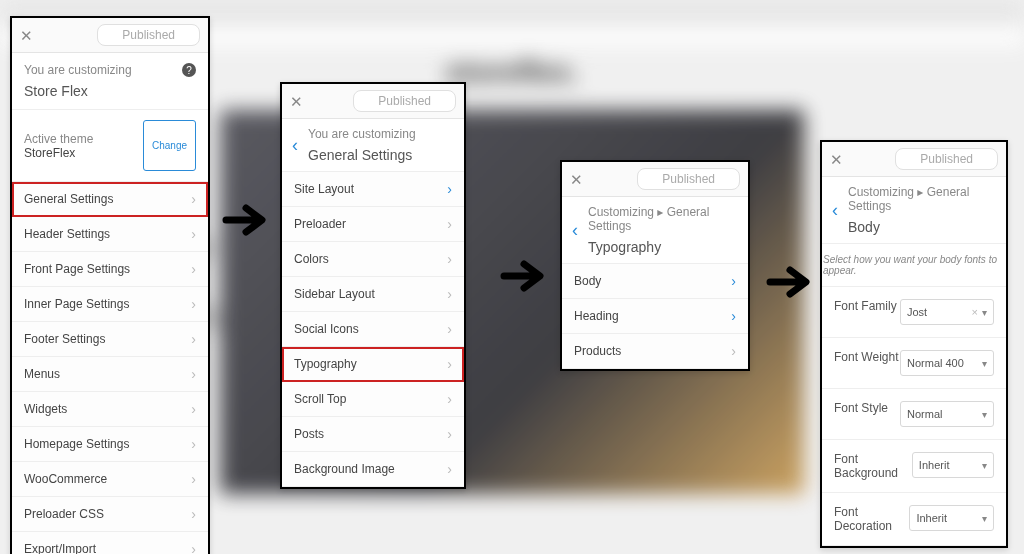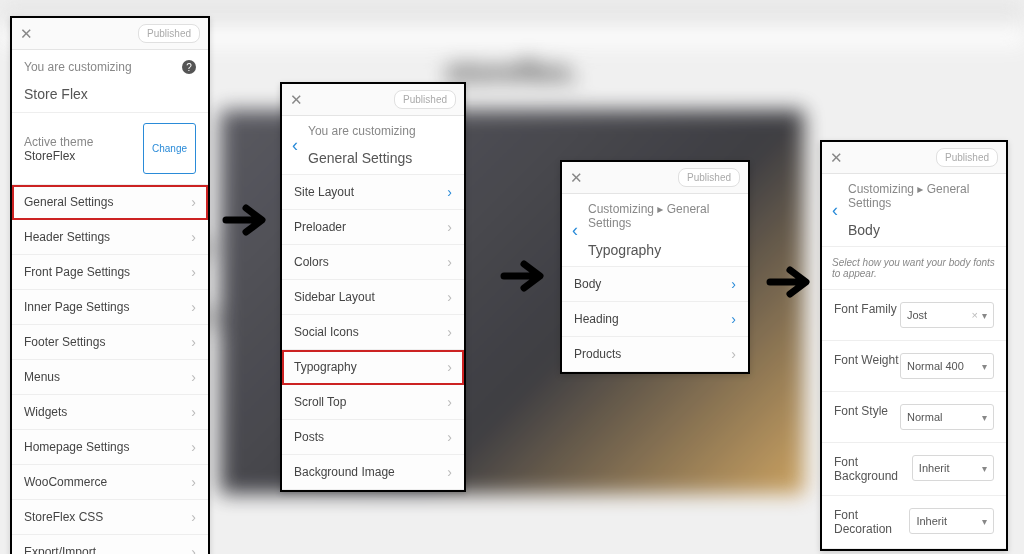--- a/index.html
+++ b/index.html
@@ -8,44 +8,44 @@
     .bg{position:absolute;inset:0;filter:blur(10px);opacity:.9}
     .bg .top{height:26px;background:#e6e6e6}
     .bg .banner{height:20px;background:#fff}
     .bg .logo{position:absolute;top:55px;left:50%;transform:translateX(-50%);font-size:30px;font-weight:700;color:#222}
     .bg .hero{position:absolute;top:110px;left:220px;right:220px;bottom:60px;background:linear-gradient(135deg,#4a4a52 0%, #2b2b30 60%, #c99b52 100%)}
     .bg .txt{position:absolute;top:230px;left:170px;font-size:30px;color:#444}
 
     .panel{position:absolute;background:#fff;border:2px solid #000;font-size:12px;color:#333;box-shadow:0 2px 6px rgba(0,0,0,.15)}
     .panel-head{display:flex;align-items:center;justify-content:space-between;padding:6px 8px;border-bottom:1px solid #e4e4e4;background:#fafafa}
     .closex{font-size:15px;color:#888;cursor:pointer;line-height:1}
-    .published{font-size:10px;color:#aaa;padding:3px 8px;background:#fff;border:1px solid #e0e0e0;border-radius:8px}
+    .published{font-size:12px;color:#aaa;padding:3px 24px;background:#fff;border:1px solid #e0e0e0;border-radius:8px}
 
     .row{display:flex;align-items:center;justify-content:space-between;padding:9px 12px;border-bottom:1px solid #eee;cursor:pointer;background:#fdfdfd}
     .row .lbl{color:#444}
     .chev{color:#bbb;font-size:14px}
     .chev.blue{color:#2a8bd8}
     .row.sel{outline:2px solid #c22; outline-offset:-2px}
 
     .section{padding:10px 12px;border-bottom:1px solid #eee}
     .muted{color:#888;font-size:12px}
-    .title{color:#555;font-size:14px;margin-top:12px}
+    .title{color:#555;font-size:14px;margin-top:6px}
     .helpdot{width:14px;height:14px;border-radius:50%;background:#555;color:#fff;font-size:10px;display:inline-flex;align-items:center;justify-content:center}
 
     .change{font-size:10px;color:#2a8bd8;border:1px solid #2a8bd8;border-radius:3px;padding:19px 8px;background:#fff}
 
     .crumb{display:flex;align-items:center;gap:10px;padding:8px 10px;border-bottom:1px solid #eee}
     .back{color:#2a8bd8;font-size:18px;cursor:pointer}
 
     .opt{display:flex;align-items:flex-start;justify-content:space-between;padding:12px;border-bottom:1px solid #eee}
     .opt label{color:#555}
     .opt .fld{width:94px;height:26px;border:1px solid #d8d8d8;border-radius:3px;font-size:11px;padding:0 6px;display:flex;align-items:center;justify-content:space-between;color:#555;background:#fff}
     .caret{color:#888;font-size:10px}
 
-    .note{font-size:10px;color:#888;padding:10px 10px;font-style:italic;border-bottom:1px solid #eee}
+    .note{font-size:10px;color:#888;padding:10px 1px;font-style:italic;border-bottom:1px solid #eee}
 
     .arrow{position:absolute;width:48px;height:48px}
     .arrow svg{width:100%;height:100%}
 
     
     #p1{top:16px;left:10px;width:200px}
     #p2{top:82px;left:280px;width:186px}
     #p3{top:160px;left:560px;width:190px}
     #p4{top:140px;left:820px;width:188px}
 
@@ -114,21 +114,21 @@
       </div>
       <div class="row">
         <span class="lbl">Homepage Settings</span>
         <span class="chev">›</span>
       </div>
       <div class="row">
         <span class="lbl">WooCommerce</span>
         <span class="chev">›</span>
       </div>
       <div class="row">
-        <span class="lbl">StoreFlex CSS</span>
+        <span class="lbl">Preloader CSS</span>
         <span class="chev">›</span>
       </div>
       <div class="row">
         <span class="lbl">Export/Import</span>
         <span class="chev">›</span>
       </div>
     </div>
 </div>
 
 <div class="panel" id="p2">

